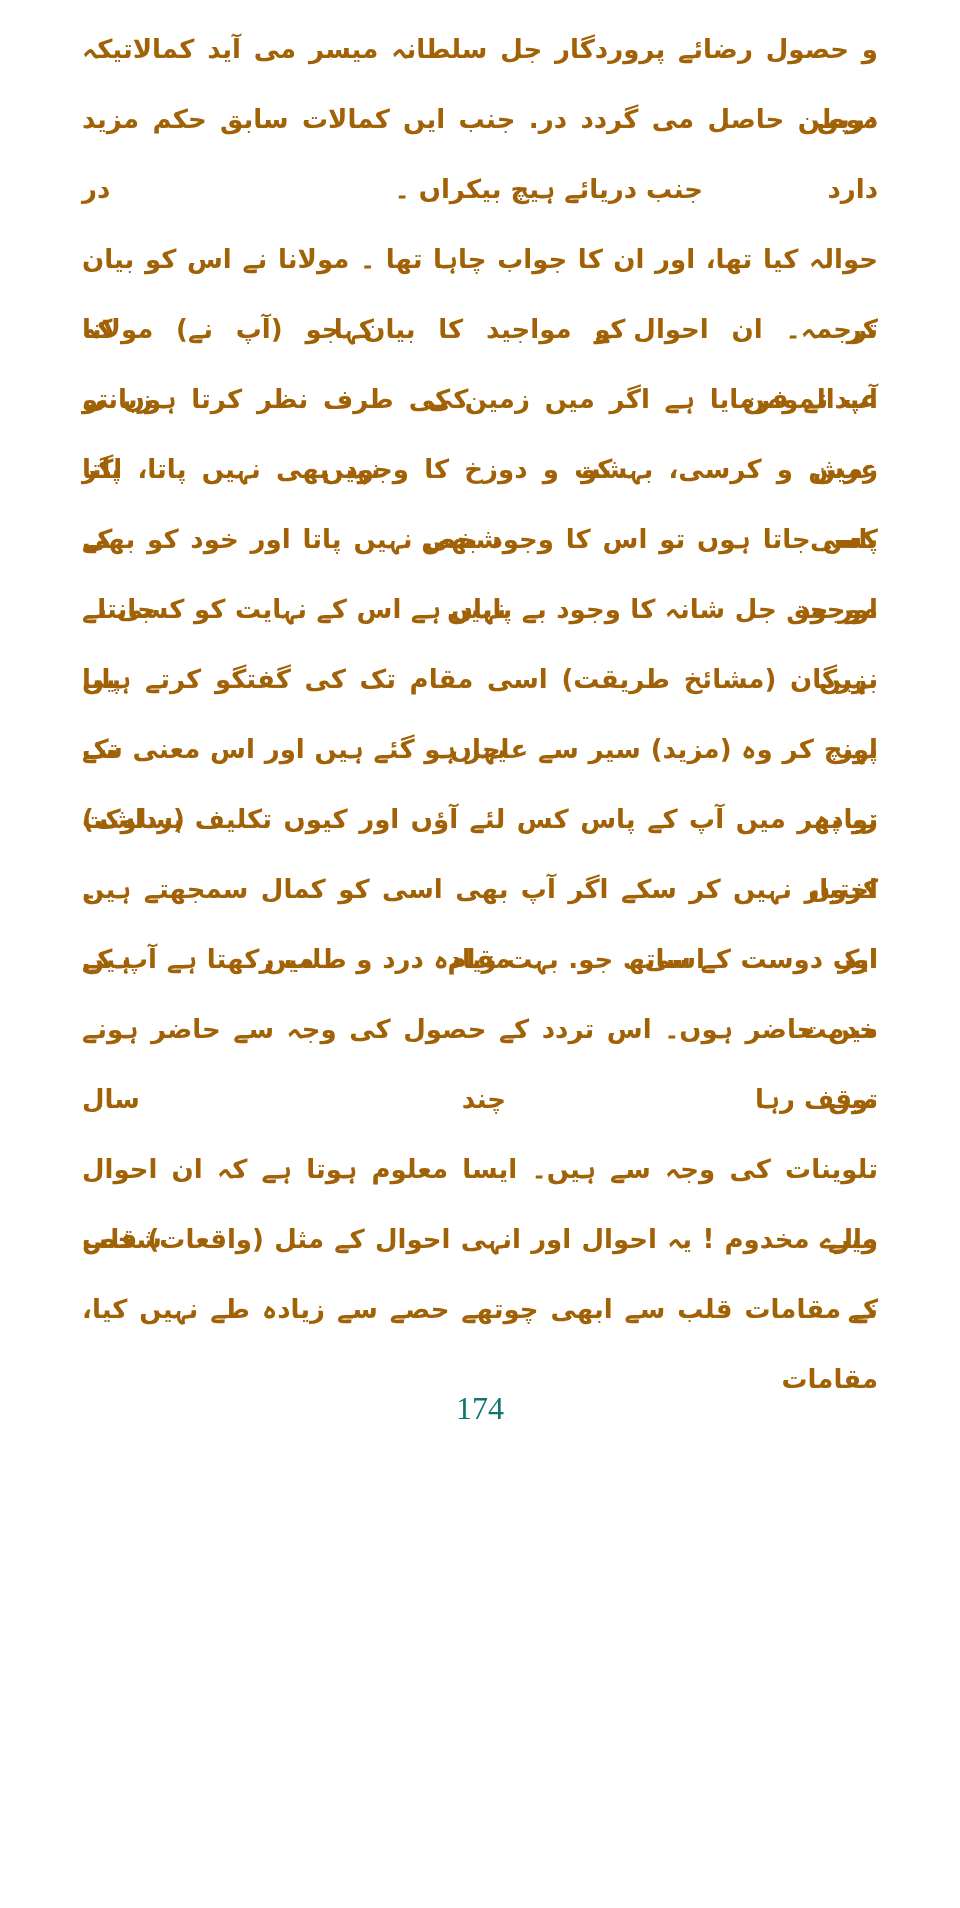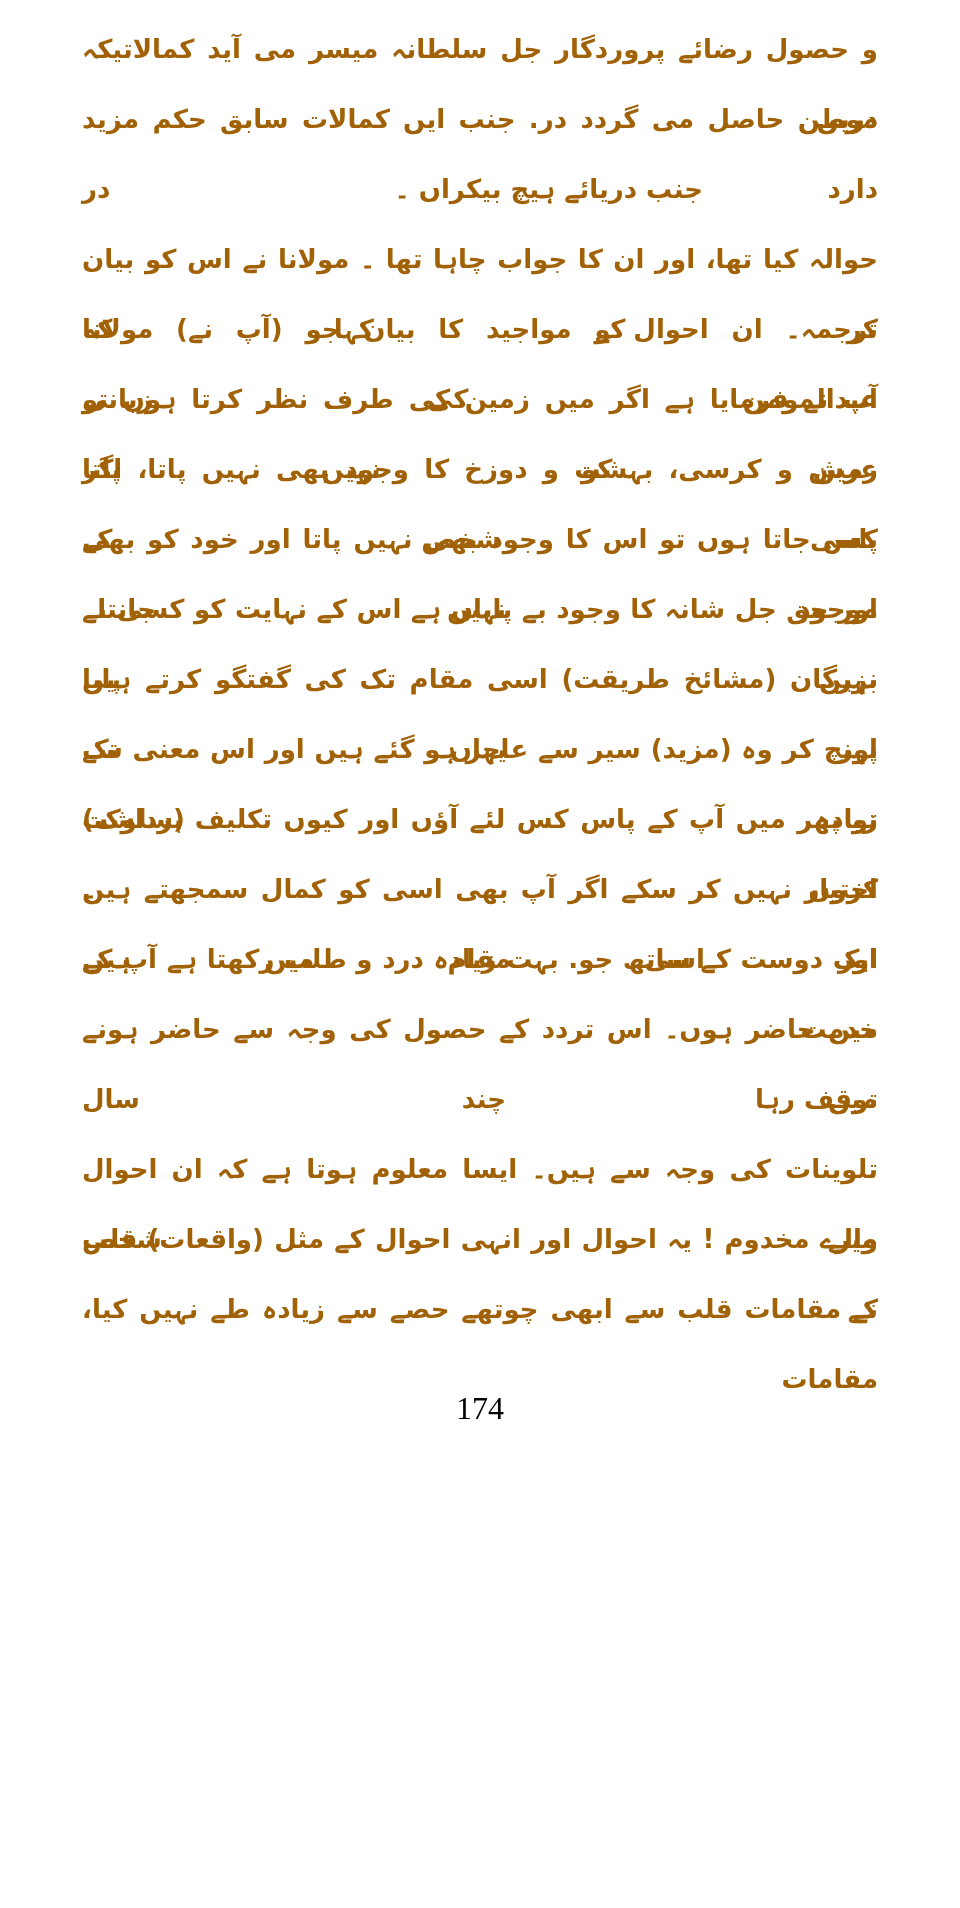--- a/index.html
+++ b/index.html
@@ -38,21 +38,21 @@
   }
   .line.indent-right {
     padding-right: 175px;
   }
   .page-number {
     margin-top: 46px;
     text-align: center;
     font-family: "Liberation Serif", serif;
     font-size: 32px;
     font-weight: 500;
-    color: #000000;
+    color: #0f766e;
   }
 </style>
 </head>
 <body>
 
 <div class="page">
   <div class="text-block">
     <div class="line">و حصول رضائے پروردگار جل سلطانہ میسر می آید کمالاتیکہ دریں</div>
     <div class="line">موطن حاصل می گردد در. جنب ایں کمالات سابق حکم مزید دارد در</div>
     <div class="line para-end indent-right">جنب دریائے ہیچ بیکراں ۔</div>

